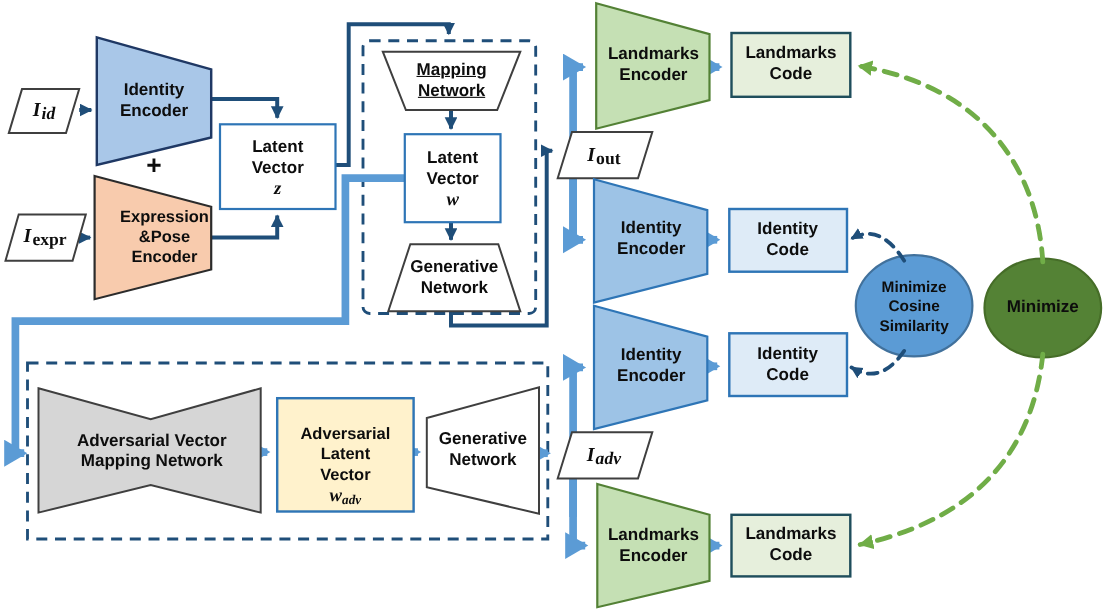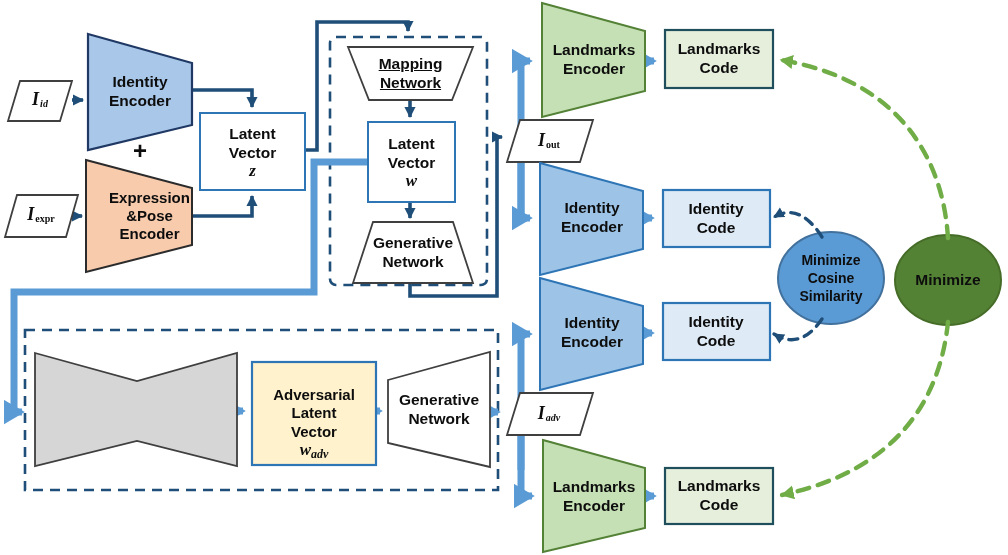--- a/index.html
+++ b/index.html
@@ -6,21 +6,21 @@
   #canvas{position:relative;width:1008px;height:555px;background:#fff;overflow:hidden;
           font-family:"Liberation Sans",sans-serif;}
   #shapes{position:absolute;left:0;top:0;z-index:1;}
   .lbl{position:absolute;z-index:2;display:flex;align-items:center;justify-content:center;
        text-align:center;white-space:pre-line;font-weight:700;color:#0d0d0d;
        font-size:15.5px;line-height:1.22;pointer-events:none;}
   .lbl.col{flex-direction:column;}
   .small{font-size:14px;}
   .big{font-size:24px;line-height:1;}
   .math{font-family:"Liberation Serif",serif;font-style:italic;font-weight:700;font-size:18px;}
-  .math .msub{font-size:10px;position:relative;bottom:-4px;margin-left:1px;}
+  .math .msub{font-size:16px;position:relative;bottom:-4px;margin-left:1px;}
   .math .rm{font-style:normal;}
   .sym{font-family:"Liberation Serif",serif;font-style:italic;font-weight:700;font-size:17px;line-height:1;}
   .sym .msub{font-size:12px;position:relative;bottom:-3px;}
   
   .ln-navy{stroke:#1F4E79;stroke-width:3.6;fill:none;}
   .ln-lb{stroke:#5B9BD5;stroke-width:7;fill:none;}
   .ln-navy-d{stroke:#1F4E79;stroke-width:3.4;fill:none;stroke-dasharray:9 7;stroke-linecap:round;}
   .ln-green-d{stroke:#70AD47;stroke-width:4.4;fill:none;stroke-dasharray:12 9;stroke-linecap:round;}
   .dashbox{fill:none;stroke:#1F4E79;stroke-width:2.6;stroke-dasharray:10 7;}
   .whiteshape{fill:#fff;stroke:#3f3f3f;stroke-width:1.8;}
@@ -144,20 +144,22 @@
 <div class="lbl" style="left:667px;top:32px;width:104px;height:54px;">Landmarks
 Code</div>
 <div class="lbl" style="left:542px;top:172px;width:100px;height:92px;">Identity
 Encoder</div>
 <div class="lbl" style="left:665px;top:192px;width:102px;height:53px;">Identity
 Code</div>
 <div class="lbl" style="left:542px;top:287px;width:100px;height:92px;">Identity
 Encoder</div>
 <div class="lbl" style="left:665px;top:305px;width:102px;height:53px;">Identity
 Code</div>
+<div class="lbl" style="left:50px;top:383px;width:176px;height:56px;">Adversarial Vector
+Mapping Network</div>
 <div class="lbl col" style="left:254px;top:364px;width:120px;height:116px;font-size:15px;">
   <span>Adversarial
 Latent
 Vector</span>
   <span class="sym"><span>w</span><span class="msub">adv</span></span>
 </div>
 <div class="lbl" style="left:392px;top:382px;width:94px;height:56px;">Generative
 Network</div>
 <div class="lbl math" style="left:513px;top:395px;width:72px;height:38px;">
   <span>I</span><span class="msub">adv</span>

